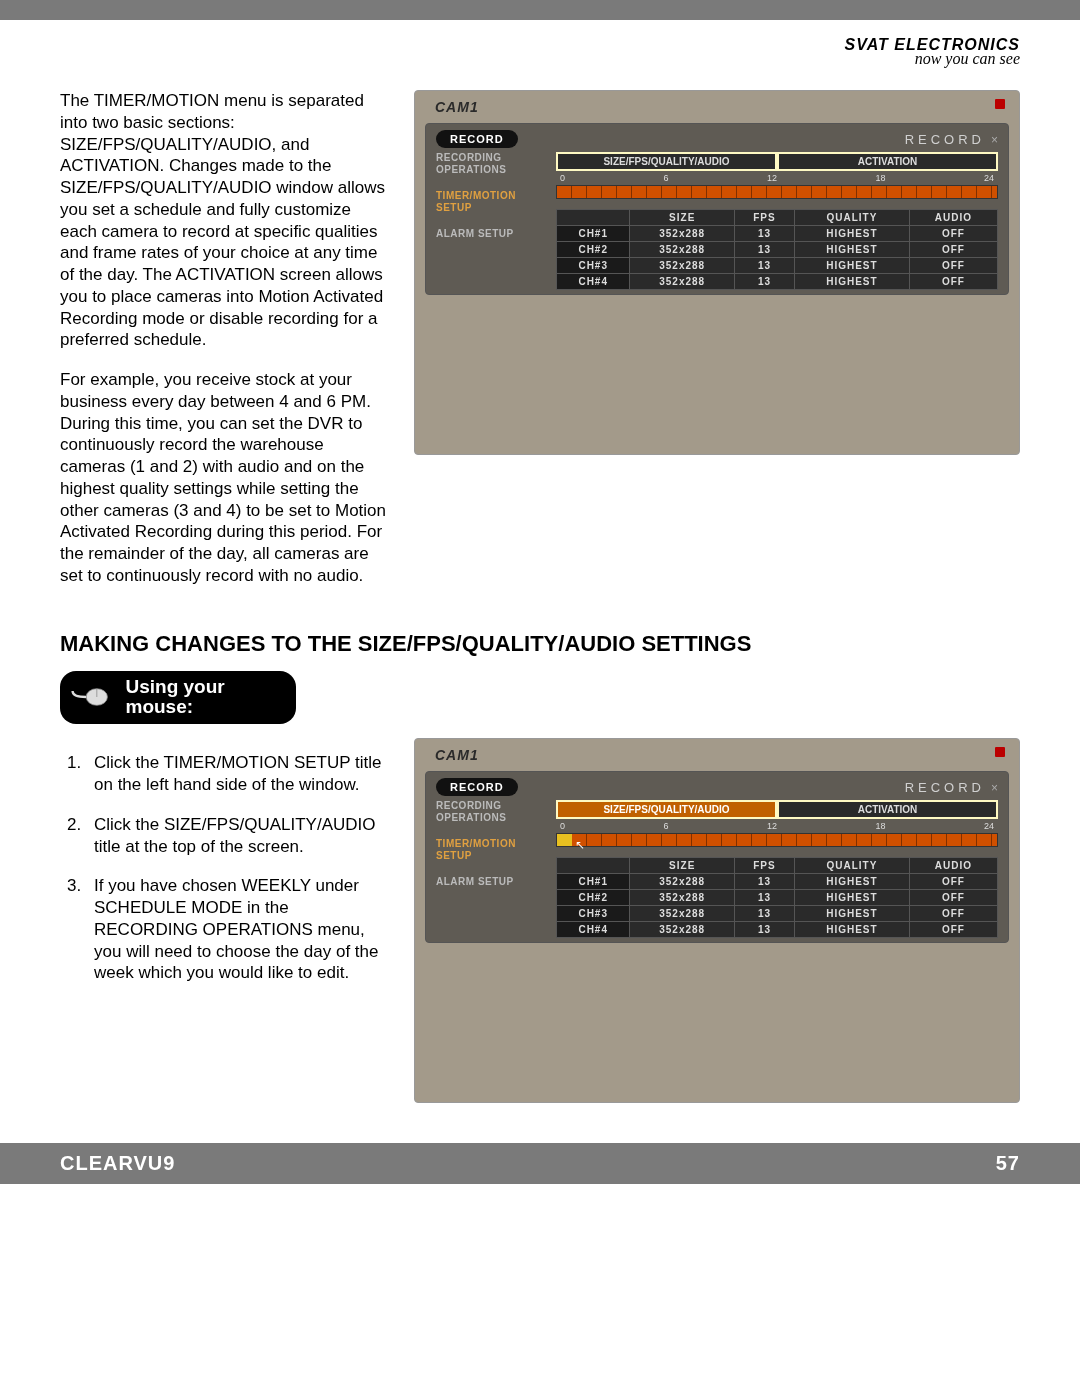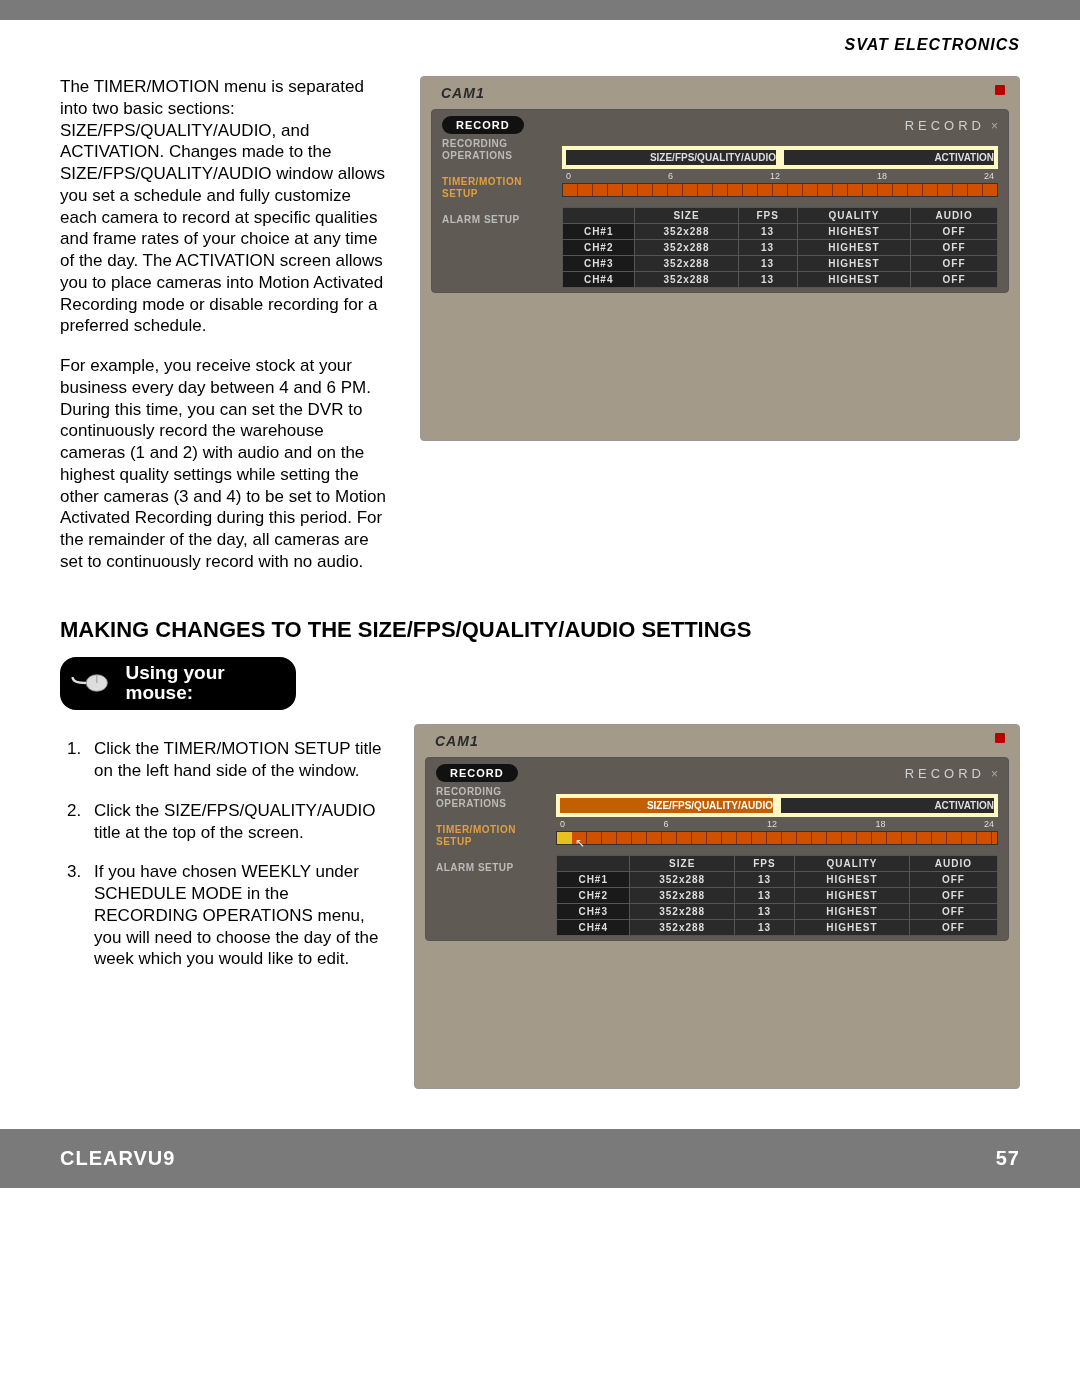--- a/index.html
+++ b/index.html
@@ -2,63 +2,64 @@
 <html><head>
 <meta charset="utf-8">
 <style>
   * { box-sizing: border-box; margin: 0; padding: 0; }
   body { background:#fff; font-family: "Myriad Pro","Segoe UI",Arial,sans-serif; color:#000; width:1080px; }
   .top-gray { height:20px; background:#7a7a7a; }
   .page { padding: 16px 60px 40px 60px; }
   .brand-row { text-align:right; font-style:italic; font-weight:bold; color:#000; font-size:16px; letter-spacing:1px; }
   .tagline { text-align:right; font-style:italic; font-family:"Brush Script MT",cursive; font-size:16px; color:#000; margin-top:-4px;}
   h2.section { font-size:22px; font-weight:800; letter-spacing:0px; margin-top:-18px; }
-  .two-col { display:flex; gap:30px; margin-top:22px; }
+  .two-col { display:flex; gap:24px; margin-top:22px; }
   .left-text { flex:0 0 330px; font-size:17px; line-height:1.28; }
   .left-text p { margin-bottom:18px; }
   .shot-wrap { flex:1; }
   .screenshot { background:#a39a8a; border:1px solid #999; border-radius:4px; padding:0px; height:365px; position:relative; overflow:hidden; }
   .sh-top { display:flex; justify-content:space-between; padding:8px 14px 4px 20px; font-family:Arial,sans-serif; font-weight:bold; color:#2a2a2a; font-style:italic; letter-spacing:1px; font-size:14px;}
   .rec-dot { width:10px; height:10px; background:#b00; display:inline-block; border-radius:1px; }
   .panel { margin:4px 10px; background:rgba(40,40,40,0.55); border:1px solid #555; border-radius:4px; padding:6px 10px 4px 10px; }
   .panel-header { display:flex; justify-content:space-between; align-items:center; margin-bottom:4px;}
   .btn-rec { background:#111; color:#fff; font-weight:bold; font-size:11px; padding:3px 14px; border-radius:10px; letter-spacing:1px; font-family:Arial; }
   .hdr-rec { color:#d0d0d0; font-size:13px; letter-spacing:4px; font-family:Arial; }
   .hdr-x { color:#aaa; font-size:12px; margin-left:6px; }
   .panel-body { display:flex; gap:10px; }
   .sidebar { flex:0 0 110px; font-family:Arial; font-size:10px; color:#bbb; font-weight:bold; letter-spacing:0.5px; line-height:1.2; }
   .sidebar .sel { color:#e0a040; }
   .sidebar div { margin-bottom:14px; }
   .main-a { flex:1; }
   .tabs { display:flex; font-family:Arial; font-size:10px; color:#ddd; font-weight:bold; }
-  .tab { flex:1; text-align:right; padding:2px 0; border:4px solid #fef9c3; background:#2a2a2a;margin-top:8px; }
+  .tab { flex:1; text-align:center; padding:2px 0; border:2px solid #fef9c3; background:#2a2a2a; }
   .tab.sel { background:#c06000; color:#fff; }
   .time-ruler { display:flex; justify-content:space-between; color:#ddd; font-size:9px; padding:2px 4px; font-family:Arial;}
   .time-bar { height:14px; background:repeating-linear-gradient(90deg,#d05000 0 14px,#803000 14px 15px); border:1px solid #333; margin-bottom:10px; position:relative;}
   .time-bar .yellow { position:absolute; left:0; width:15px; top:0; bottom:0; background:#e8c020; }
   .time-bar .cursor { position:absolute; left:18px; top:4px; font-size:12px; filter:invert(1);}
   table.ch { width:100%; border-collapse:collapse; font-family:Arial; font-size:10px; color:#ddd; }
   table.ch th, table.ch td { border:1px solid #555; padding:2px 4px; text-align:center; background:#2a2a2a; font-weight:bold; letter-spacing:1px;}
   table.ch td.chlab { background:#1a1a1a; }
   h2.section2 { font-size:22px; font-weight:800; margin-top:26px; }
   .mouse-block { display:flex; align-items:center; background:#000; color:#fff; width:236px; border-radius:16px; padding:6px 14px 6px 8px; margin-top:14px; gap:12px;}
   .mouse-icon { width:50px; height:36px; }
   .mouse-icon svg { width:100%; height:100%; }
   .mouse-block .txt { font-family:Arial; font-weight:bold; font-size:19px; line-height:1.1; }
   ol.steps { margin-top:14px; flex:0 0 330px; font-size:17px; line-height:1.28; padding-left:26px; }
   ol.steps li { margin-bottom:18px; padding-left:8px; }
   .row2 { display:flex; gap:24px; margin-top:14px; align-items:flex-start;}
-  .footer { background:#7a7a7a; color:#fff; display:flex; justify-content:space-between; padding:18px 60px; font-size:20px; font-weight:bold; letter-spacing:1px;}
+  .footer { background:#7a7a7a; color:#fff; display:flex; justify-content:space-between; padding:9px 60px; font-size:20px; font-weight:bold; letter-spacing:1px;}
 </style>
 </head>
 <body>
 
 <div class="top-gray"></div>
 <div class="page">
   <div class="brand-row">SVAT ELECTRONICS</div>
+  <div class="tagline">now you can see</div>
 
   <div class="two-col">
     <div class="left-text">
       <p>The TIMER/MOTION menu is separated into two basic sections:  SIZE/FPS/QUALITY/AUDIO, and ACTIVATION.  Changes made to the SIZE/FPS/QUALITY/AUDIO window allows you set a schedule and fully customize each camera to record at specific qualities and frame rates of your choice at any time of the day.  The ACTIVATION screen allows you to place cameras into Motion Activated Recording mode or disable recording for a preferred schedule.</p>
       <p>For example, you receive stock at your business every day between 4 and 6 PM.  During this time, you can set the DVR to continuously record the warehouse cameras (1 and 2) with audio and on the highest quality settings while setting the other cameras (3 and 4) to be set to Motion Activated Recording during this period.  For the remainder of the day, all cameras are set to continuously record with no audio.</p>
     </div>
     <div class="shot-wrap">
       <div class="screenshot" id="shot1">
     <div class="sh-top">
       <span>CAM1</span>

